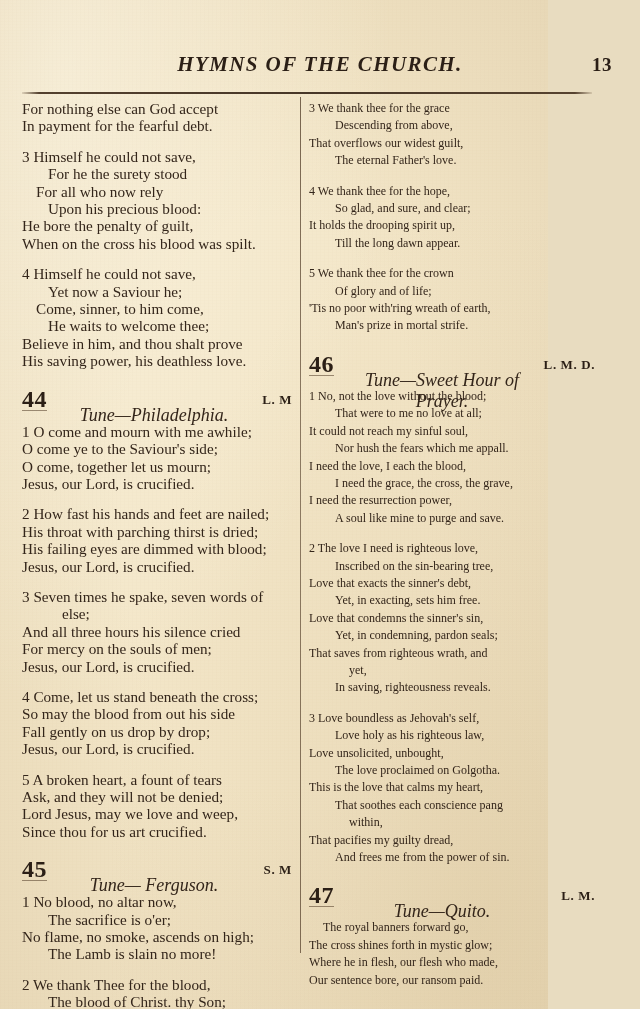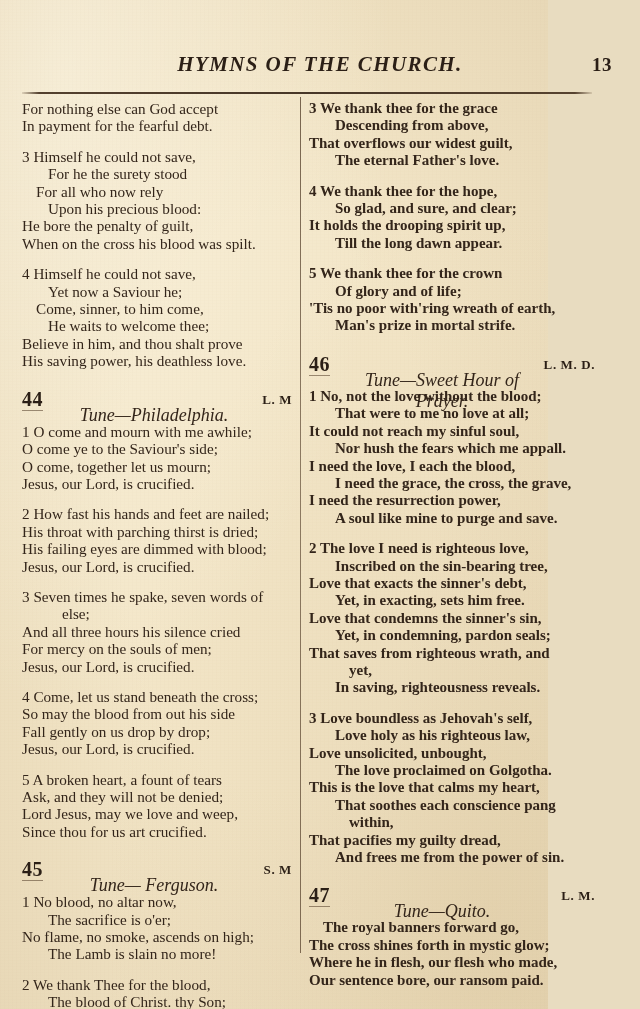--- a/index.html
+++ b/index.html
@@ -101,38 +101,38 @@
     margin: 0 0 13px 0;
   }
   .verse:last-child { margin-bottom: 0; }
 
   .line {
     font-size: 15.2px;
     line-height: 17.4px;
     white-space: nowrap;
     color: #33251a;
   }
-  .col-right .line { font-size: 15.0px; font-weight: bold; }
+  .col-right .line { font-size: 12px; }
 
   .i0 { padding-left: 0; }
   .i1 { padding-left: 14px; }
   .i2 { padding-left: 26px; }
   .i3 { padding-left: 40px; }
 
   
   .hymn-head {
     position: relative;
     height: 26px;
     margin: 19px 0 8px 0;
   }
   .hymn-no {
     position: absolute;
     left: 0;
     top: 0;
-    font-size: 20px;
+    font-size: 24px;
     font-weight: bold;
     letter-spacing: 0.5px;
     color: #2b1f16;
     border-bottom: 1px solid rgba(80,58,38,0.55);
     padding-bottom: 1px;
     line-height: 20px;
   }
   .hymn-tune {
     position: absolute;
     left: 0;

